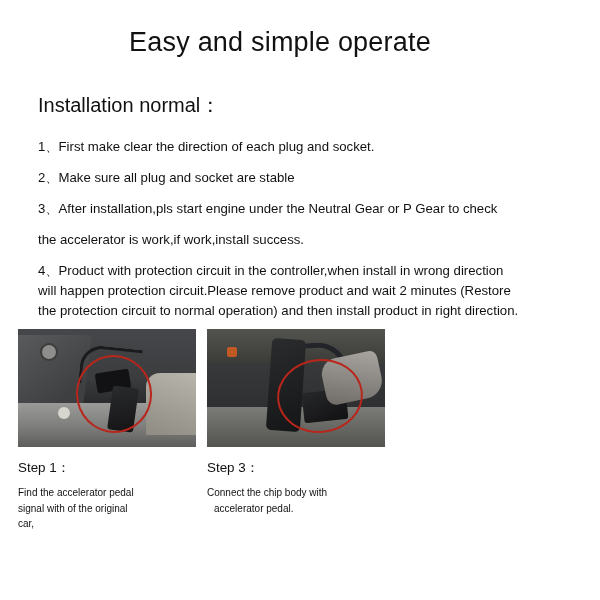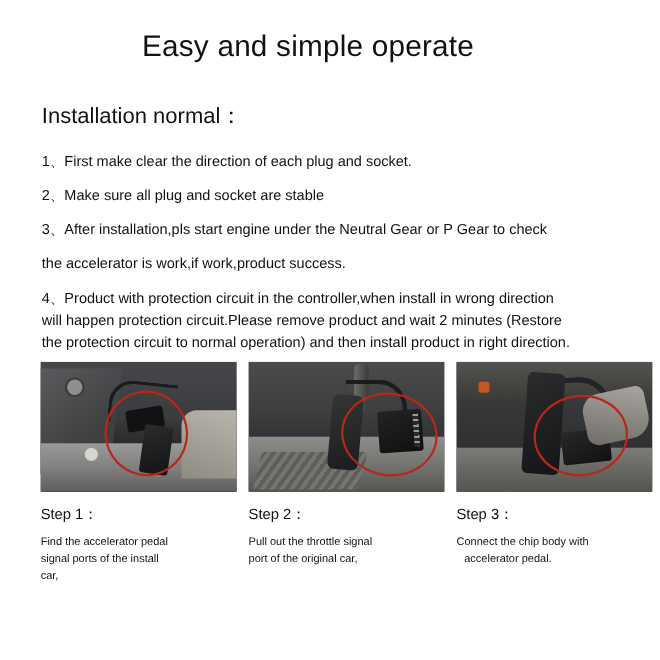--- a/index.html
+++ b/index.html
@@ -47,21 +47,20 @@
   }
   .step-line.block4 {
     margin-bottom: 0;
     margin-left: 0;
   }
   .gallery {
     display: flex;
     gap: 11px;
     padding: 8px 13px 0 18px;
     box-sizing: border-box;
-    margin-left: 19px;
   }
   .card {
     width: 178px;
   }
   .photo {
     position: relative;
     width: 178px;
     height: 118px;
     overflow: hidden;
     background: #6a6a68;
@@ -239,21 +238,21 @@
 <div class="page">
 
   <h1 class="title">Easy and simple operate</h1>
 
   <h2 class="subtitle">Installation normal：</h2>
 
   <div class="steps">
     <p class="step-line">1、First make clear the direction of each plug and socket.</p>
     <p class="step-line">2、Make sure all plug and socket are stable</p>
     <p class="step-line">3、After installation,pls start engine under the Neutral Gear or P Gear to check</p>
-    <p class="step-line">the accelerator is work,if work,product success.</p>
+    <p class="step-line">the accelerator is work,if work,install success.</p>
     <p class="step-line block4">4、Product with protection circuit in the controller,when install in wrong direction</p>
     <p class="step-line block4">will happen protection circuit.Please remove product and wait 2 minutes (Restore</p>
     <p class="step-line block4">the protection circuit to normal operation) and then install product in right direction.</p>
   </div>
 
   <div class="gallery">
 
     <div class="card">
       <div class="photo p1">
         <div class="bg"></div>
@@ -264,47 +263,26 @@
         <div class="connector"></div>
         <div class="pedal"></div>
         <div class="knob"></div>
         <div class="clip"></div>
         <div class="annot a1"></div>
       </div>
       <div class="caption">
         <p class="cap-title">Step 1：</p>
         <p class="cap-text">
           <span>Find the accelerator pedal</span><br>
-          <span>signal ports of the install</span><br>
+          <span>signal with of the original</span><br>
           <span>car,</span>
         </p>
       </div>
     </div>
 
-    <div class="card">
-      <div class="photo p2">
-        <div class="bg"></div>
-        <div class="floor"></div>
-        <div class="mat"></div>
-        <div class="tube"></div>
-        <div class="plugwire"></div>
-        <div class="pedalarm"></div>
-        <div class="module">
-            <i></i>
-          </div>
-        <div class="annot a2"></div>
-      </div>
-      <div class="caption">
-        <p class="cap-title">Step 2：</p>
-        <p class="cap-text">
-          <span>Pull out the throttle signal</span><br>
-          <span>port of the original car,</span>
-        </p>
-      </div>
-    </div>
 
     <div class="card">
       <div class="photo p3">
         <div class="bg"></div>
         <div class="dash"></div>
         <div class="floor"></div>
         <div class="harness"></div>
         <div class="pillar"></div>
         <div class="chip"></div>
         <div class="hand"></div>

